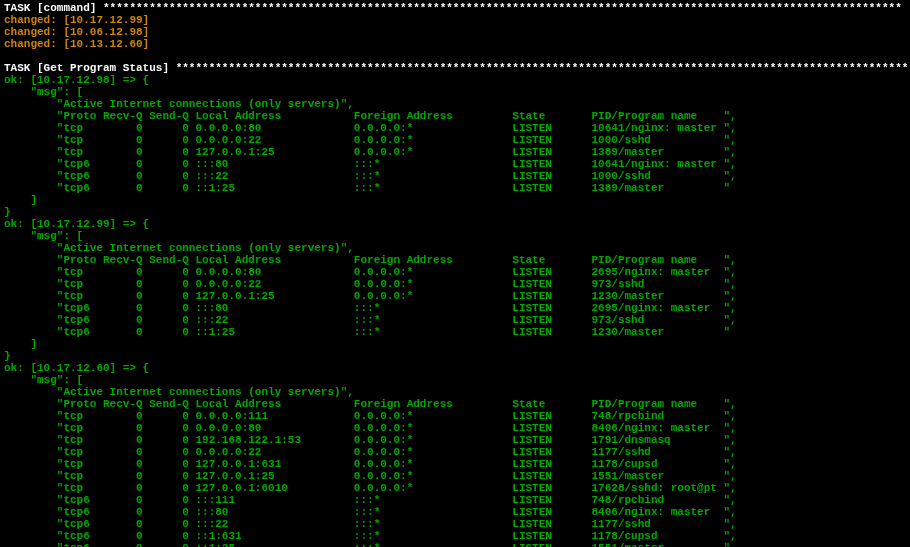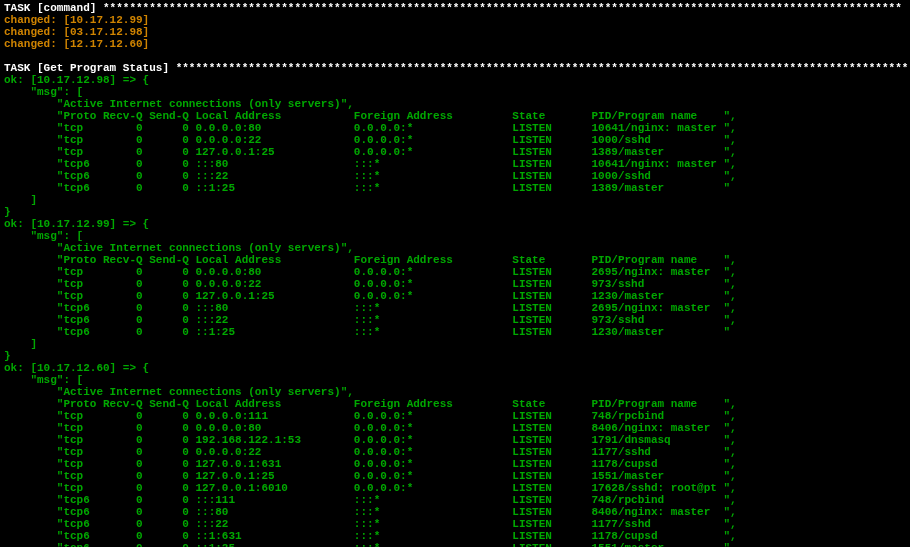--- a/index.html
+++ b/index.html
@@ -21,22 +21,22 @@
     white-space: pre;
     padding: 2px 0 0 4px;
   }
   span[data-bind] { white-space: pre; }
 </style>
 </head>
 <body>
 
 <pre><span class="white" data-bind="task1.header">TASK [command] *************************************************************************************************************************</span>
 <span class="orange" data-bind="task1.changed.0">changed: [10.17.12.99]</span>
-<span class="orange" data-bind="task1.changed.1">changed: [03.17.12.98]</span>
-<span class="orange" data-bind="task1.changed.2">changed: [12.17.12.60]</span>
+<span class="orange" data-bind="task1.changed.1">changed: [10.06.12.98]</span>
+<span class="orange" data-bind="task1.changed.2">changed: [10.13.12.60]</span>
 
 <span class="white" data-bind="task2.header">TASK [Get Program Status] ***************************************************************************************************************</span>
 <span data-bind="task2.hosts.0.line">ok: [10.17.12.98] =&gt; {</span>
 <span data-bind="task2.hosts.0.msg_open">    "msg": [</span>
 <span data-bind="task2.hosts.0.header">        "Active Internet connections (only servers)",</span>
 <span data-bind="task2.hosts.0.columns">        "Proto Recv-Q Send-Q Local Address           Foreign Address         State       PID/Program name    ",</span>
 <span data-bind="task2.hosts.0.rows.0">        "tcp        0      0 0.0.0.0:80              0.0.0.0:*               LISTEN      10641/nginx: master ",</span>
 <span data-bind="task2.hosts.0.rows.1">        "tcp        0      0 0.0.0.0:22              0.0.0.0:*               LISTEN      1000/sshd           ",</span>
 <span data-bind="task2.hosts.0.rows.2">        "tcp        0      0 127.0.0.1:25            0.0.0.0:*               LISTEN      1389/master         ",</span>
 <span data-bind="task2.hosts.0.rows.3">        "tcp6       0      0 :::80                   :::*                    LISTEN      10641/nginx: master ",</span>

